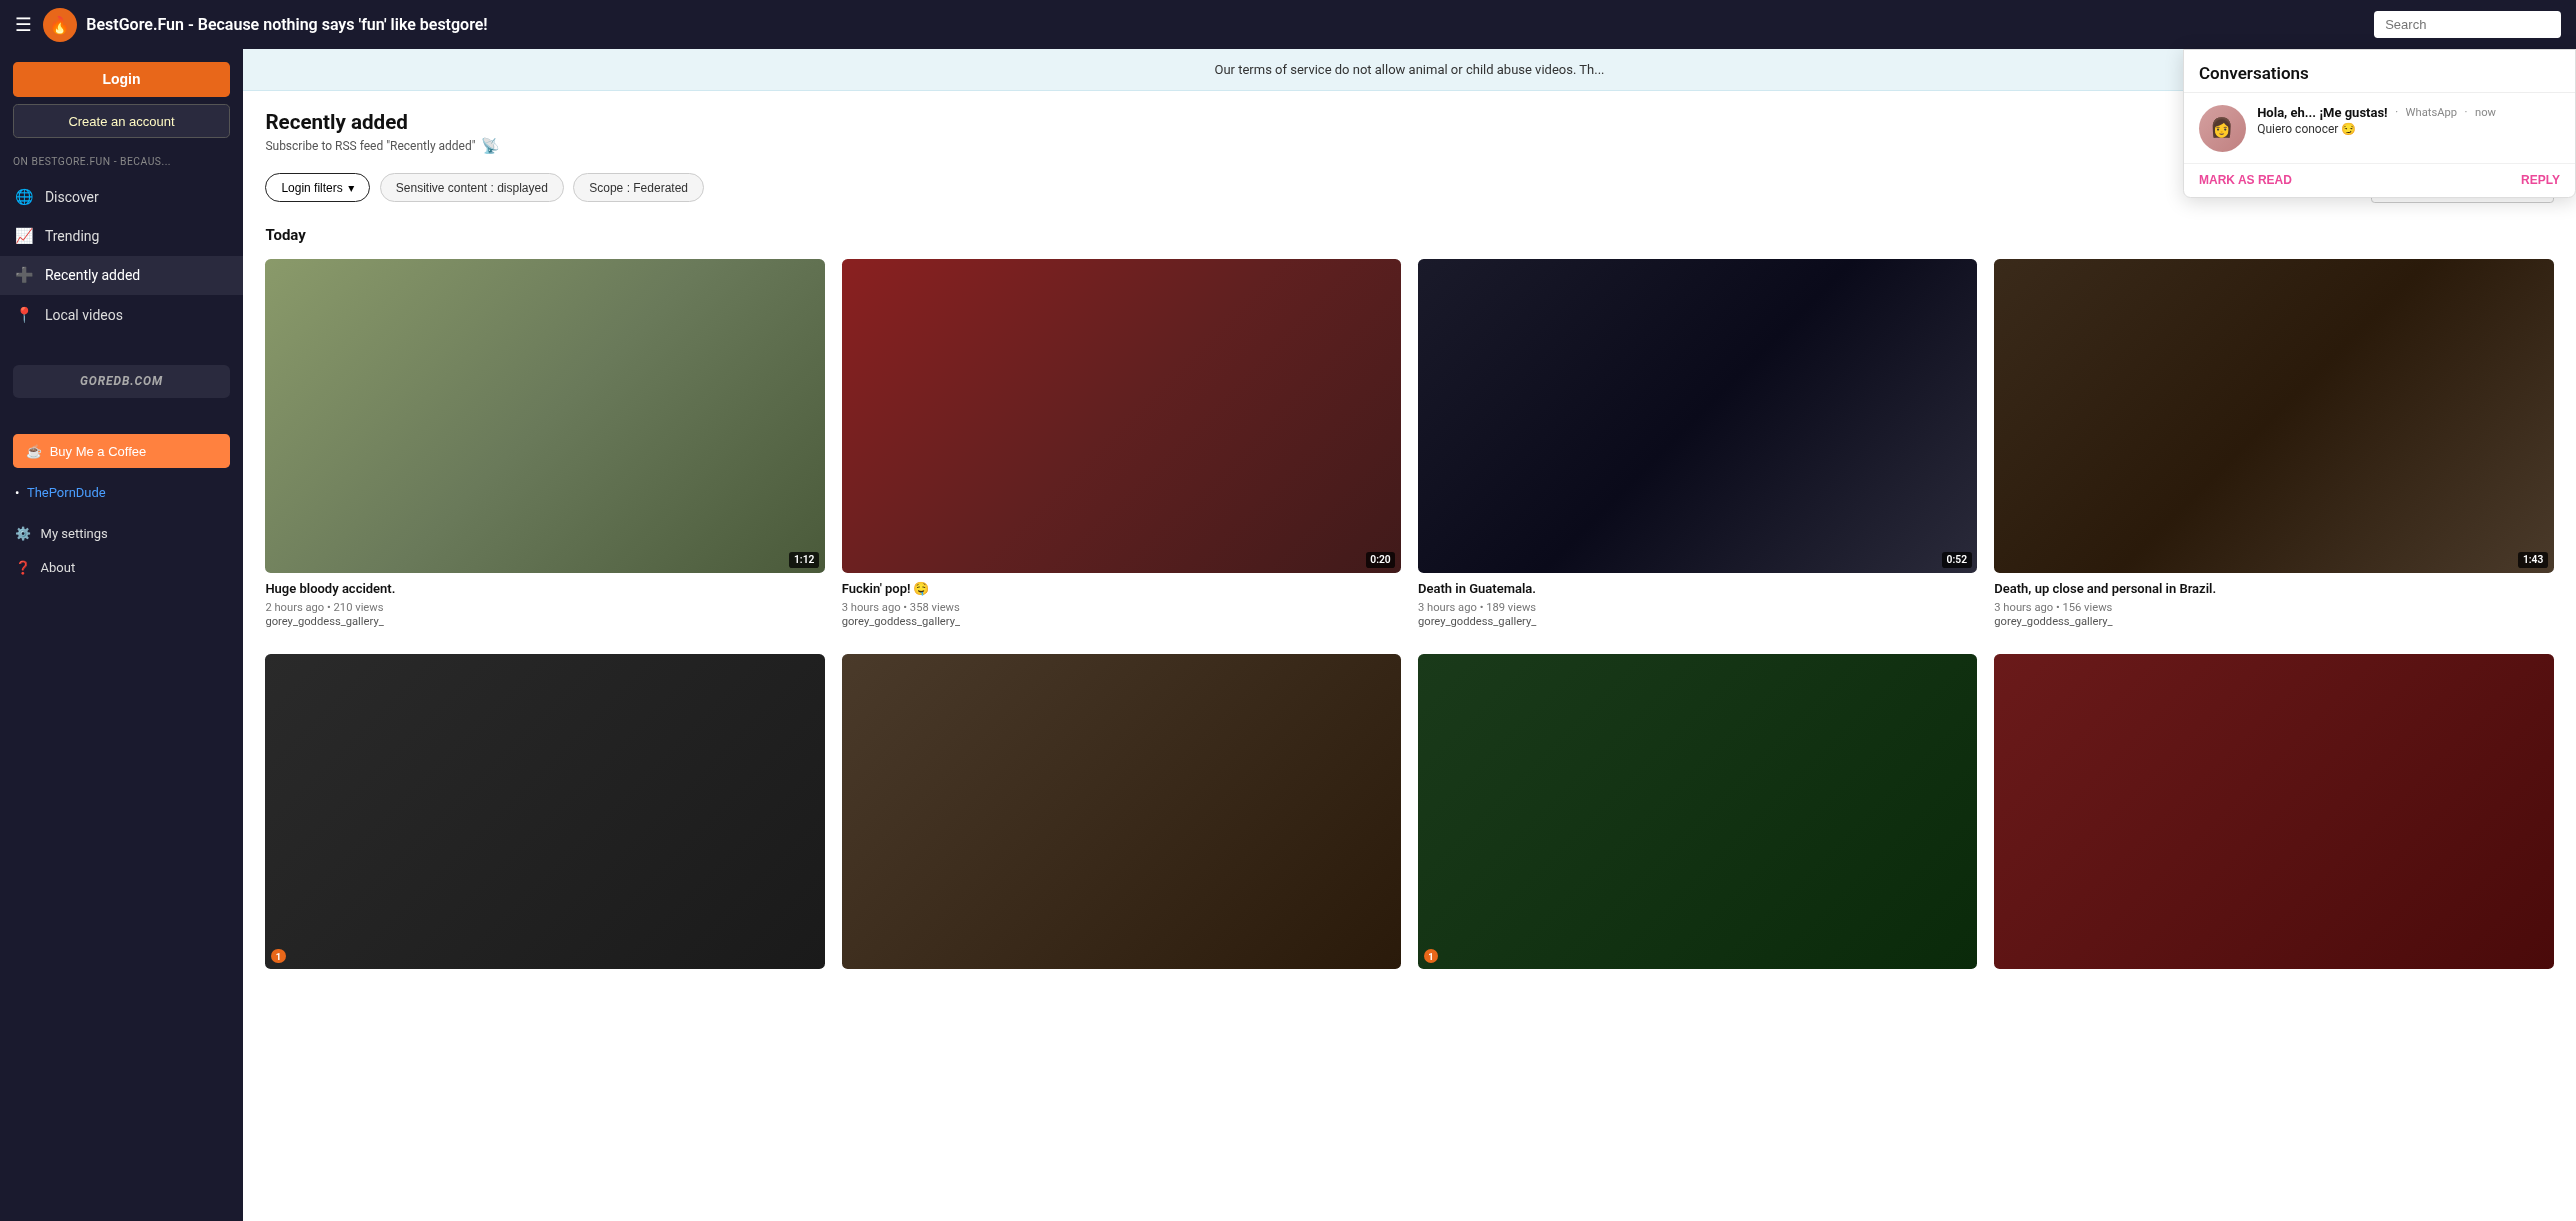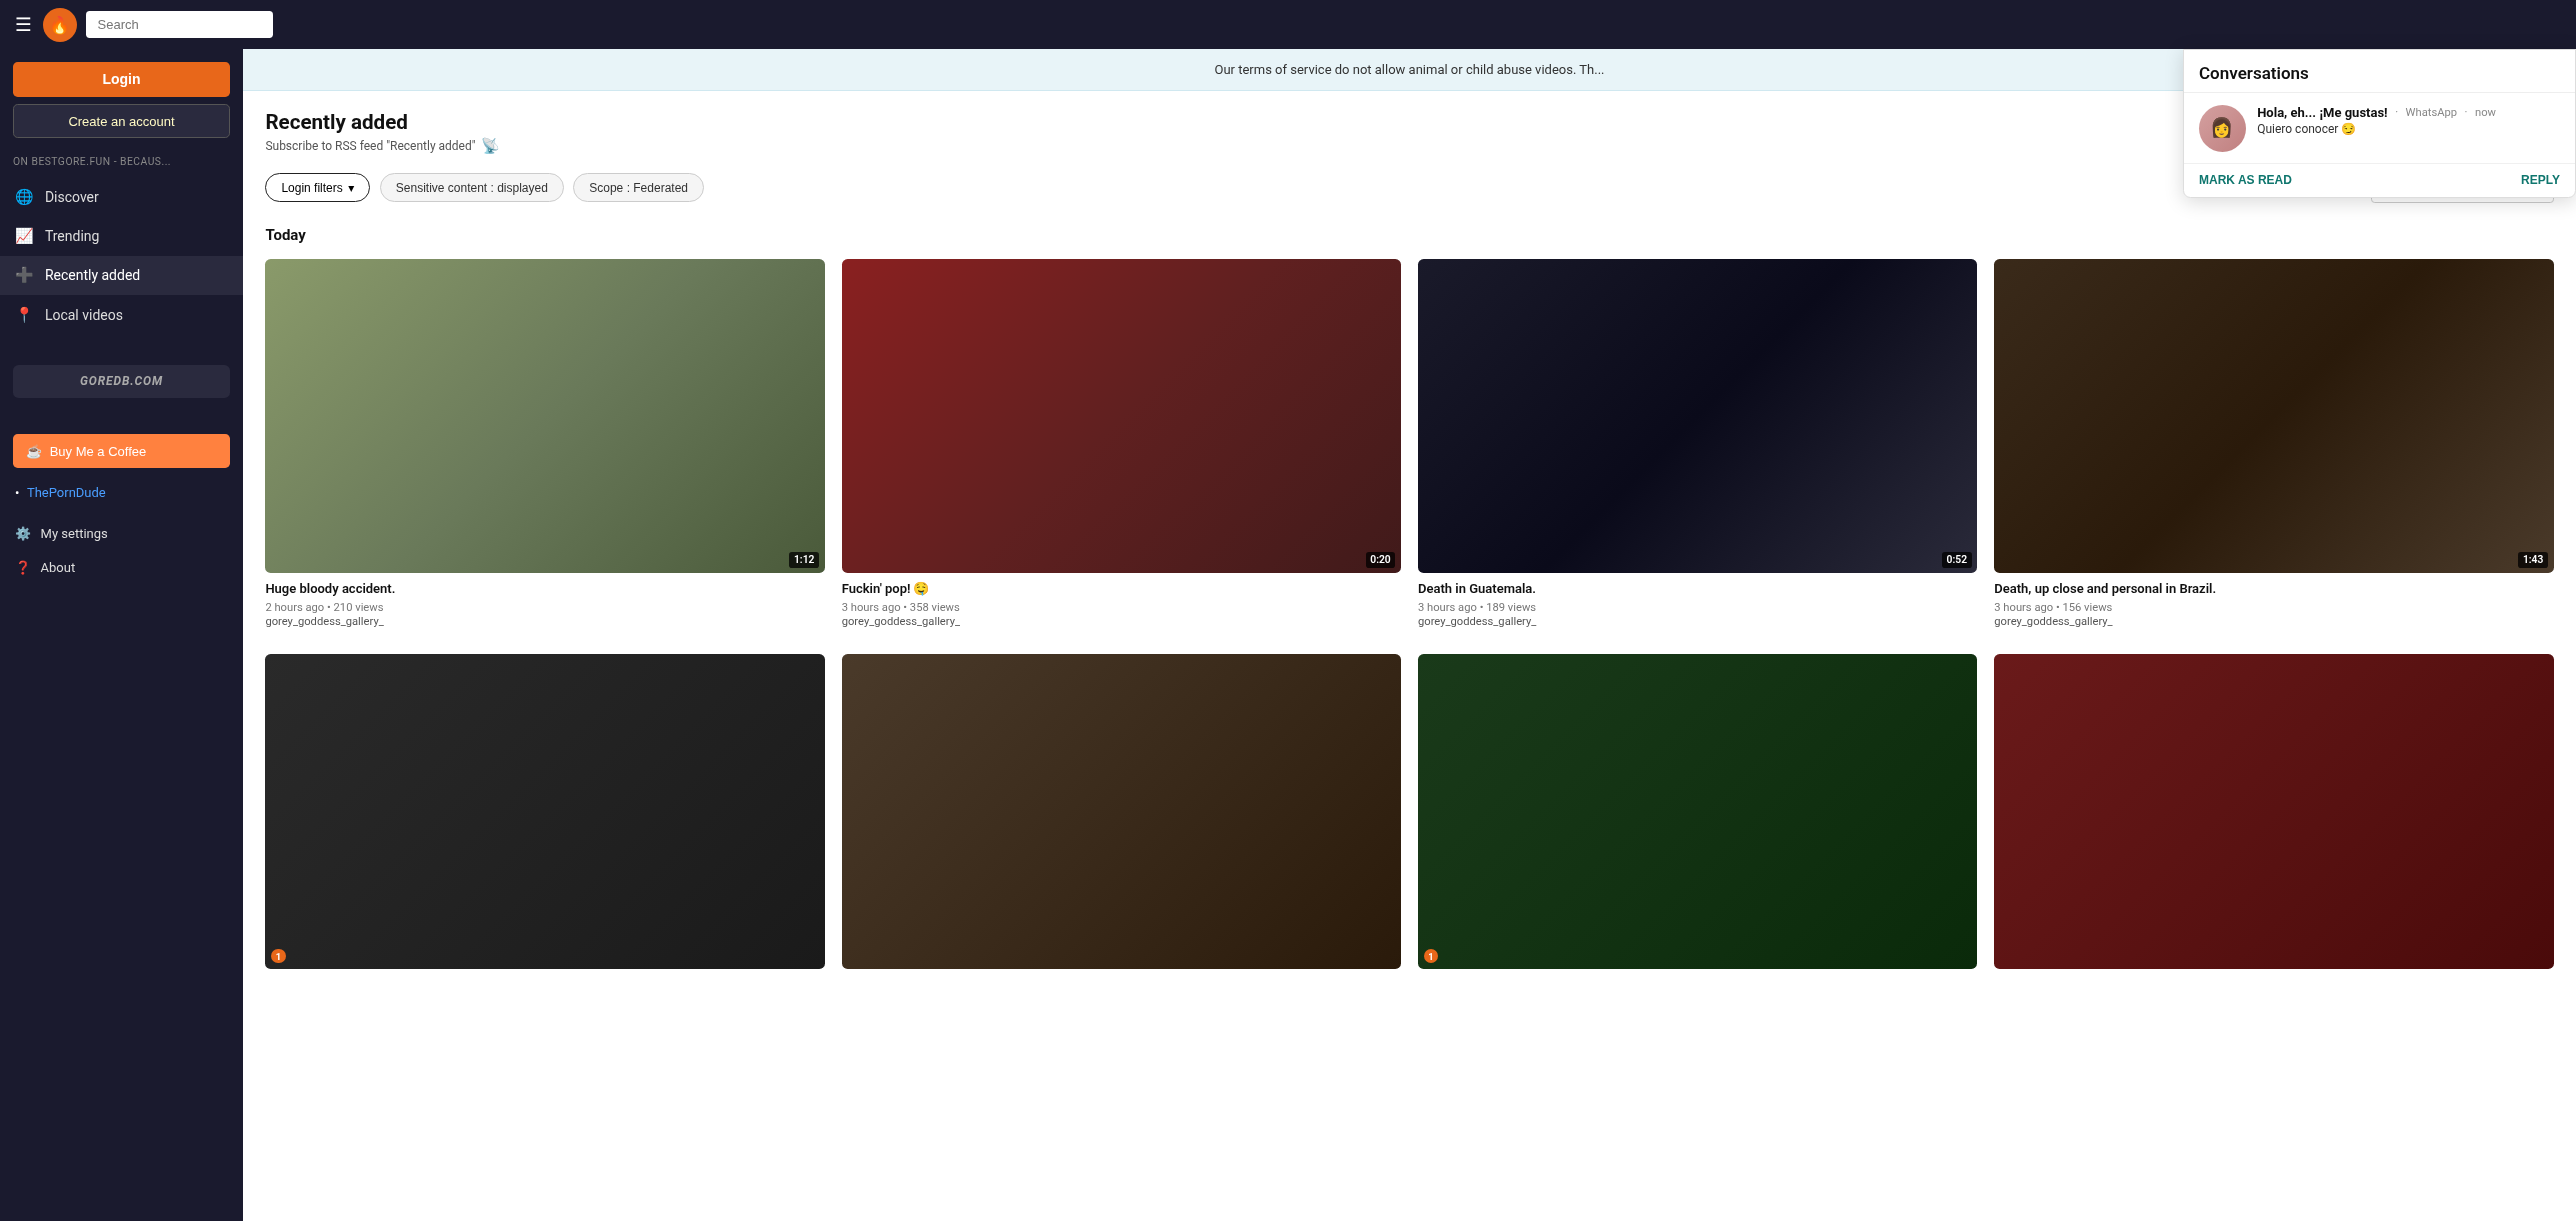--- a/index.html
+++ b/index.html
@@ -390,35 +390,36 @@
       color: #333;
     }
     .conv-actions {
       display: flex;
       justify-content: space-between;
       padding: 9.4px 15px;
     }
     .conv-action-btn {
       font-size: 12px;
       font-weight: 600;
-      color: #0f766e;
+      color: #ec4899;
       cursor: pointer;
       background: none;
       border: none;
     }
   </style>
 </head>
 <body>
 
 <div class="header">
   <span class="header-menu-icon">☰</span>
   <svg class="header-logo" viewBox="0 0 36 36">
     <circle cx="18" cy="18" r="18" fill="#e8671a"></circle>
     <text x="18" y="24" text-anchor="middle" font-size="18">🔥</text>
   </svg>
+  <span class="header-title">BestGore.Fun - Because nothing says 'fun' like bestgore!</span>
   <input class="header-search" type="text" placeholder="Search" style="">
 </div>
 
 <div class="layout">
 
   <div class="sidebar">
     <div class="sidebar-auth">
       <button class="btn-login">Login</button>
       <button class="btn-create-account">Create an account</button>
     </div>

